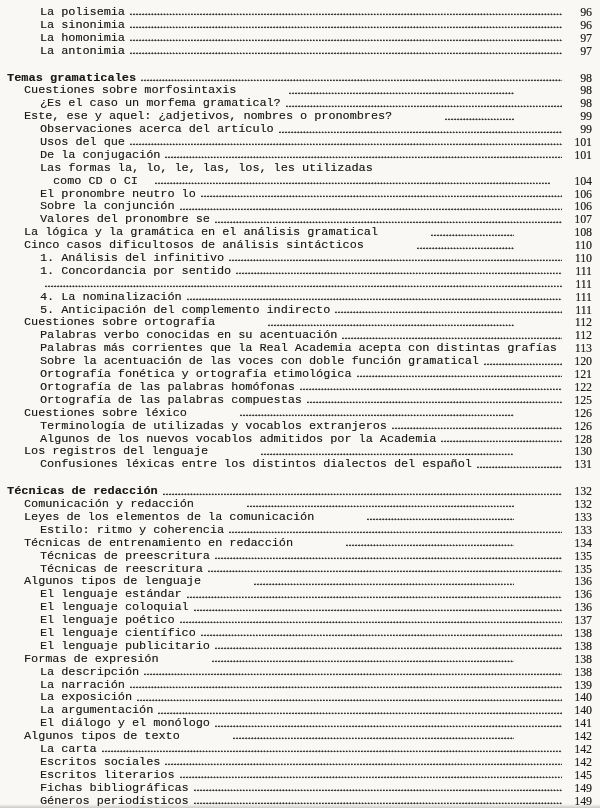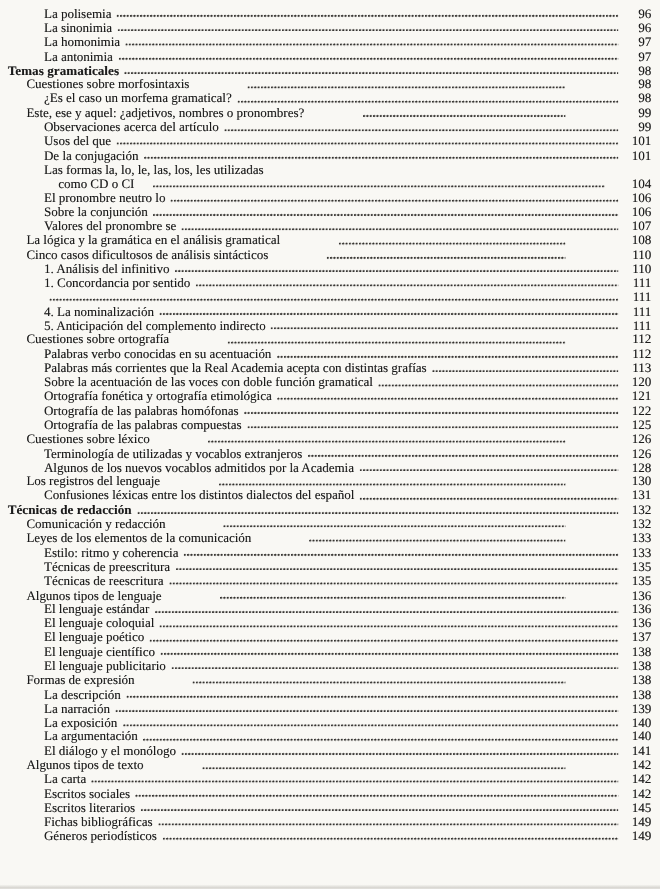--- a/index.html
+++ b/index.html
@@ -17,38 +17,38 @@
     font-size: 11.8px;
     color: #1b1b1b;
     text-shadow: 0.2px 0 0 rgba(25,25,25,0.45);
   }
   .toc-row {
     display: flex;
     height: 12.9px;
     line-height: 12.9px;
     white-space: nowrap;
   }
-  .toc-label { flex: 0 0 auto; }
+  .toc-label { flex: 0 0 auto; font-family: Liberation Mono, monospace; }
   .toc-dots {
     flex: 1 1 auto;
     align-self: flex-end;
     height: 3px;
     margin: 0 4px 2.5px 5px;
     background-image: radial-gradient(circle at 1px 1.4px, #33312e 0.75px, rgba(0,0,0,0) 1.2px);
     background-size: 3.05px 3px;
     background-repeat: repeat-x;
     background-position: 0 bottom;
   }
   .toc-page { flex: 0 0 26px; text-align: right; }
   .level-0 { padding-left: 0; }
   .level-1 { padding-left: 17px; gap: 48px; }
   .level-2 { padding-left: 33px; }
   .level-3 { padding-left: 46px; gap: 12px; }
   .bold .toc-label { font-weight: bold; letter-spacing: 0.1px; }
-  .gap-before { }
+  .gap-before { margin-top: 14px; }
   .no-page .toc-dots { visibility: hidden; }
   .scan-edge {
     position: absolute; left: 0; right: 0; bottom: 0; height: 4px;
     background: linear-gradient(rgba(0,0,0,0), rgba(90,85,78,0.28));
   }
 </style>
 </head>
 <body>
 
 <div class="page">
@@ -240,20 +240,25 @@
       <div class="toc-row level-1">
     <span class="toc-label">Leyes de los elementos de la comunicación</span>
     <span class="toc-dots"></span>
     <span class="toc-page">133</span>
   </div>
       <div class="toc-row level-2">
     <span class="toc-label">Estilo: ritmo y coherencia</span>
     <span class="toc-dots"></span>
     <span class="toc-page">133</span>
   </div>
+      <div class="toc-row level-1">
+    <span class="toc-label">Técnicas de entrenamiento en redacción</span>
+    <span class="toc-dots"></span>
+    <span class="toc-page">134</span>
+  </div>
       <div class="toc-row level-2">
     <span class="toc-label">Técnicas de preescritura</span>
     <span class="toc-dots"></span>
     <span class="toc-page">135</span>
   </div>
       <div class="toc-row level-2">
     <span class="toc-label">Técnicas de reescritura</span>
     <span class="toc-dots"></span>
     <span class="toc-page">135</span>
   </div>

